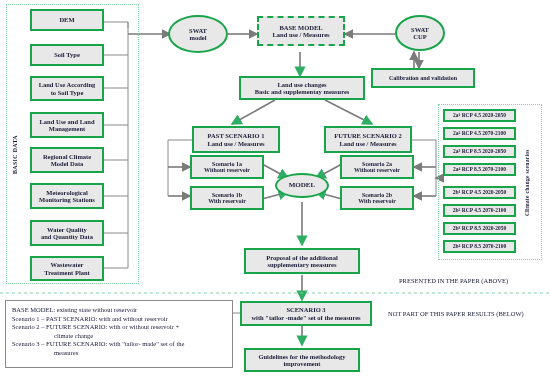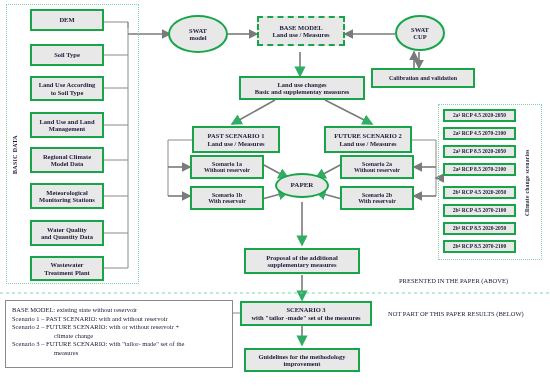--- a/index.html
+++ b/index.html
@@ -152,21 +152,21 @@
 
   <div class="box f6" style="left:190px;top:155px;width:74px;height:24px;white-space:pre-line;">Scenario 1a
 Without  reservoir</div>
   <div class="box f6" style="left:190px;top:186px;width:74px;height:24px;white-space:pre-line;">Scenario 1b
 With reservoir</div>
   <div class="box f6" style="left:340px;top:155px;width:74px;height:24px;white-space:pre-line;">Scenario 2a
 Without reservoir</div>
   <div class="box f6" style="left:340px;top:186px;width:74px;height:24px;white-space:pre-line;">Scenario 2b
 With reservoir</div>
 
-  <div class="oval f7" style="left:275px;top:173px;width:54px;height:25px;">PAPER</div>
+  <div class="oval f7" style="left:275px;top:173px;width:54px;height:25px;">MODEL</div>
 
   <div class="frame" style="left:438px;top:104px;width:104px;height:156px;"></div>
   <div class="vlabel f55" style="left:522px;top:140px;width:10px;height:86px;">Climate change scenarios</div>
 
   <div class="box f55" style="left:443px;top:109px;width:73px;height:13px;">
     <span>2a</span><sup>1</sup>&nbsp;<span>RCP 4.5 2020-2050</span>
   </div>
   <div class="box f55" style="left:443px;top:127px;width:73px;height:13px;">
     <span>2a</span><sup>2</sup>&nbsp;<span>RCP 4.5 2070-2100</span>
   </div>

